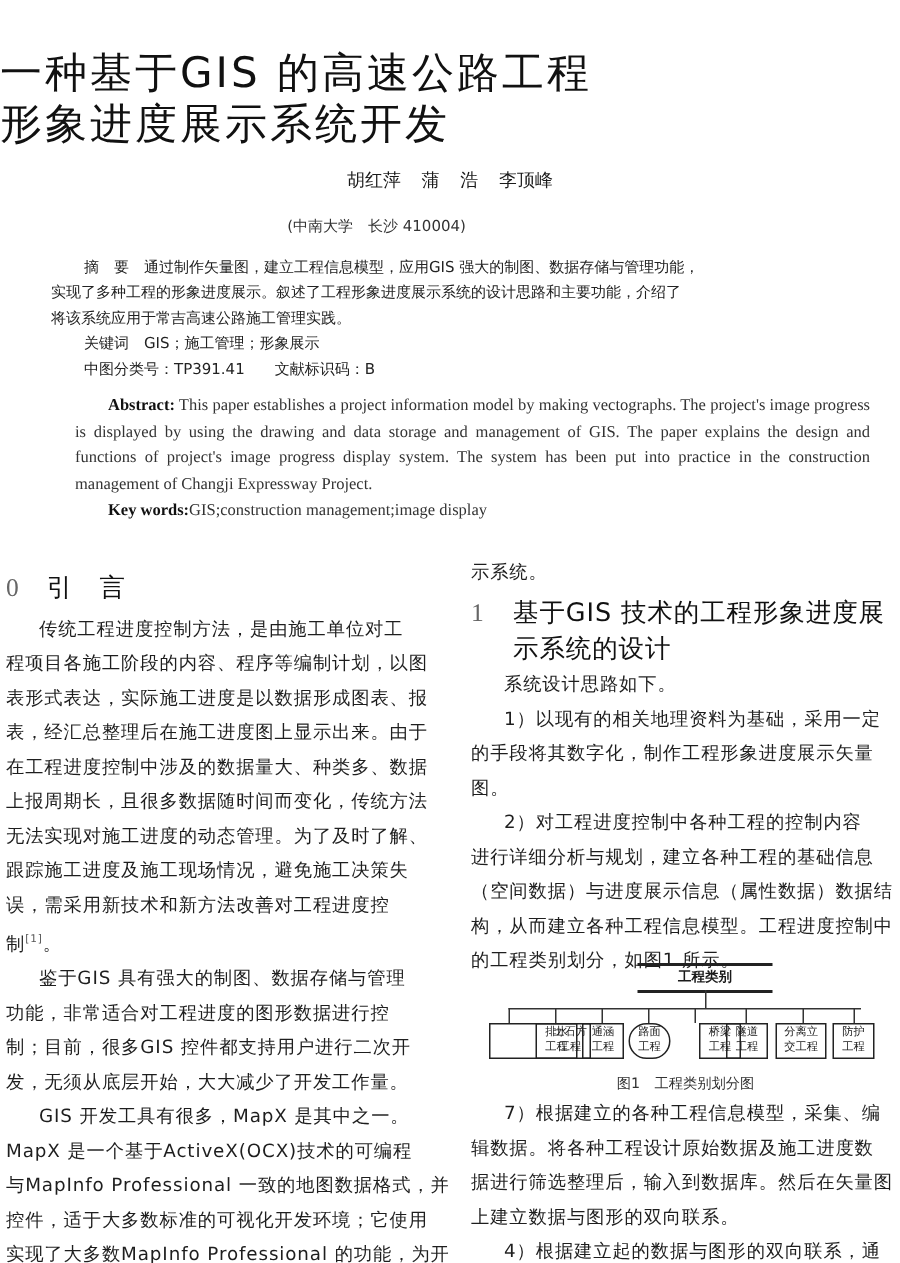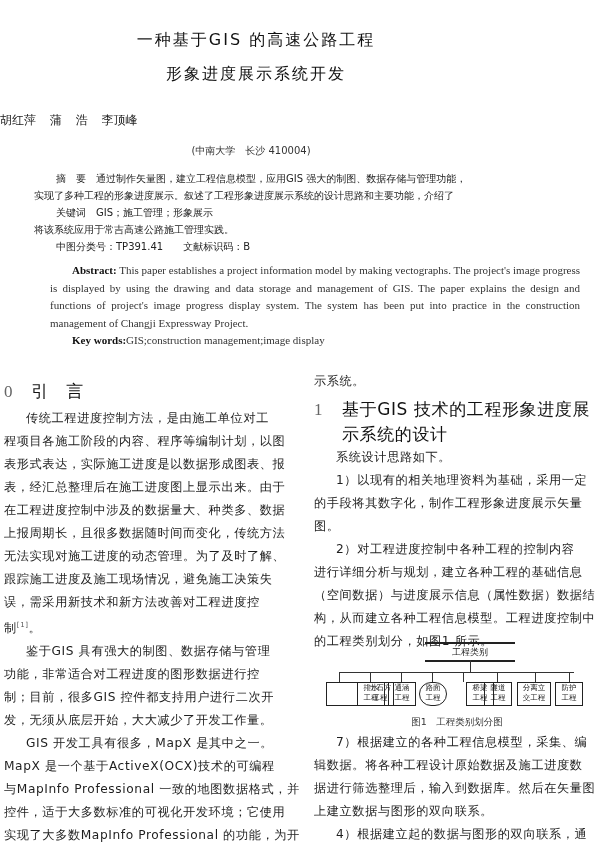--- a/index.html
+++ b/index.html
@@ -1,56 +1,56 @@
 <!DOCTYPE html>
 <html><head>
 <meta charset="utf-8">
 <style>
   html, body { margin:0; padding:0; background:#ffffff; }
   body { width:600px; height:842px; overflow:hidden; position:relative; color:#1a1a1a;
          font-family:"DejaVu Sans", sans-serif; }
   .abs { position:absolute; }
-  .title { left:0; width:512px; text-align:center; font-size:16px; letter-spacing:2px; color:#111; }
+  .title { left:0; width:512px; font-size:28px; letter-spacing:2px; color:#111; }
   .t1 { top:30px; }
   .t2 { top:64px; }
-  .authors { top:112px; left:0; width:600px; font-size:12px; word-spacing:10px; }
+  .authors { top:112px; left:0; width:600px; text-align:center; font-size:12px; word-spacing:10px; }
   .affil { top:144px; left:0; width:502px; text-align:center; font-size:10px; color:#333; }
   .cn-abs { left:34px; width:530px; font-size:10px; line-height:17px; color:#222; }
   .cn-abs .line { white-space:nowrap; }
   .indent { padding-left:22px; }
   .en-abs { left:34px; width:530px; font-family:Liberation Serif, serif; font-size:11px; line-height:17.5px; color:#333; text-align:justify;margin-left:16px; }
   .en-abs b { color:#111; }
   .col { font-size:12.2px; line-height:23px; color:#1e1e1e; letter-spacing:0.6px; }
   .col .line { white-space:nowrap; }
   .left { left:4px; width:288px; }
   .right { left:314px; width:286px; }
   .h-sec { font-size:17px; color:#111; }
   .num { font-family:"Liberation Serif", serif; color:#666; font-weight:normal; }
   .sup { font-size:7px; vertical-align:super; color:#555; }
   .fig { left:325px; top:636px; width:260px; height:70px; }
-  .fig .root { position:absolute; left:100px; top:6px; width:90px; height:16px; font-size:9px; text-align:center; border-top:2px solid #222; border-bottom:2px solid #222; line-height:16px; font-weight:normal; }
+  .fig .root { position:absolute; left:100px; top:6px; width:90px; height:16px; font-size:9px; text-align:center; border-top:2px solid #222; border-bottom:2px solid #222; line-height:16px; font-weight:bold; }
   .fig .stem { position:absolute; left:145px; top:24px; width:1px; height:12px; background:#333; }
   .fig .bus { position:absolute; left:14px; top:36px; width:235px; height:1px; background:#333; }
   .fig .box { position:absolute; top:46px; width:26px; height:22px; border:1.5px solid #222; font-size:7.5px; line-height:10px; text-align:center; }
   .fig .drop { position:absolute; top:36px; width:1px; height:10px; background:#333; }
   .caption { left:314px; top:716px; width:286px; text-align:center; font-size:9.5px; color:#333; }
 </style>
 </head>
 <body>
 
 <div class="abs title t1">一种基于GIS 的高速公路工程</div>
 <div class="abs title t2">形象进度展示系统开发</div>
 <div class="abs authors">胡红萍 蒲 浩 李顶峰</div>
 <div class="abs affil">(中南大学　长沙 410004)</div>
 
 <div class="abs cn-abs" style="top:170px;">
   <div class="line indent">摘　要　通过制作矢量图，建立工程信息模型，应用GIS 强大的制图、数据存储与管理功能，</div>
   <div class="line">实现了多种工程的形象进度展示。叙述了工程形象进度展示系统的设计思路和主要功能，介绍了</div>
+  <div class="line">将该系统应用于常吉高速公路施工管理实践。</div>
   <div class="line indent">关键词　GIS；施工管理；形象展示</div>
-  <div class="line">将该系统应用于常吉高速公路施工管理实践。</div>
   <div class="line indent">中图分类号：TP391.41　　文献标识码：B</div>
 </div>
 
 <div class="abs en-abs" style="top:262px;">
   <div style="text-indent:22px;"><b>Abstract:</b> <span>This paper establishes a project information model by making vectographs. The project's image progress is displayed by using the drawing and data storage and management of GIS. The paper explains the design and functions of project's image progress display system. The system has been put into practice in the construction management of Changji Expressway Project.</span></div>
   <div style="padding-left:22px;"><b>Key words:</b><span>GIS;construction management;image display</span></div>
 </div>
 
 <div class="abs col left" style="top:380px;">
   <div class="h-sec" style="margin-bottom:4px;">

